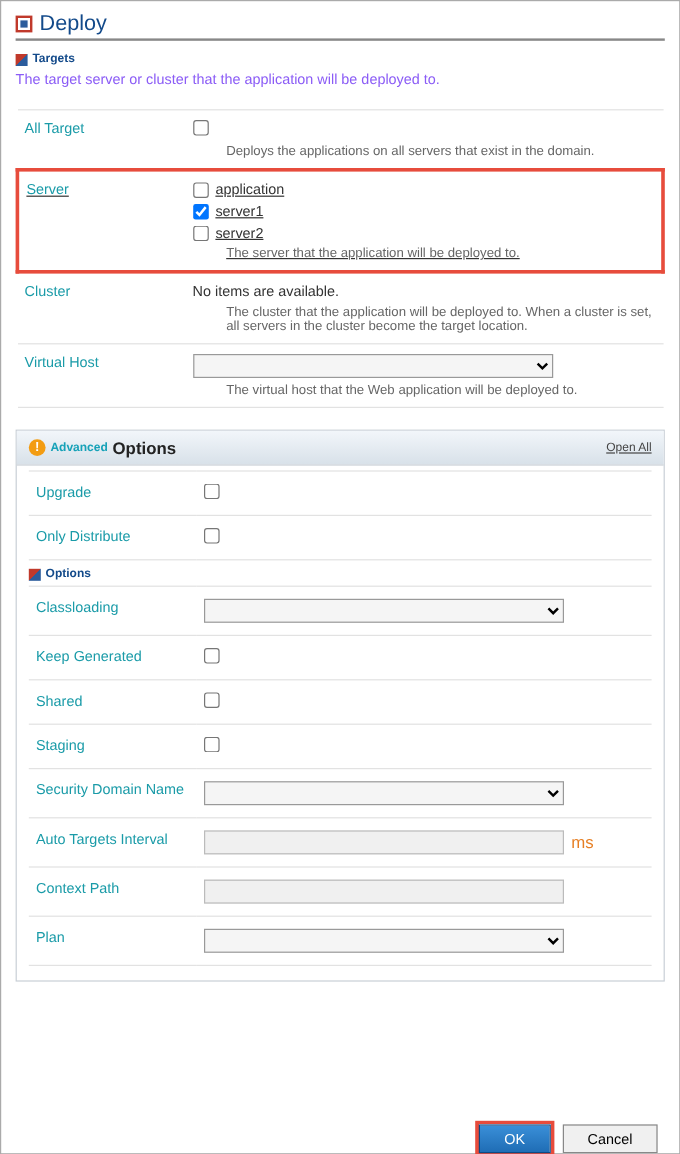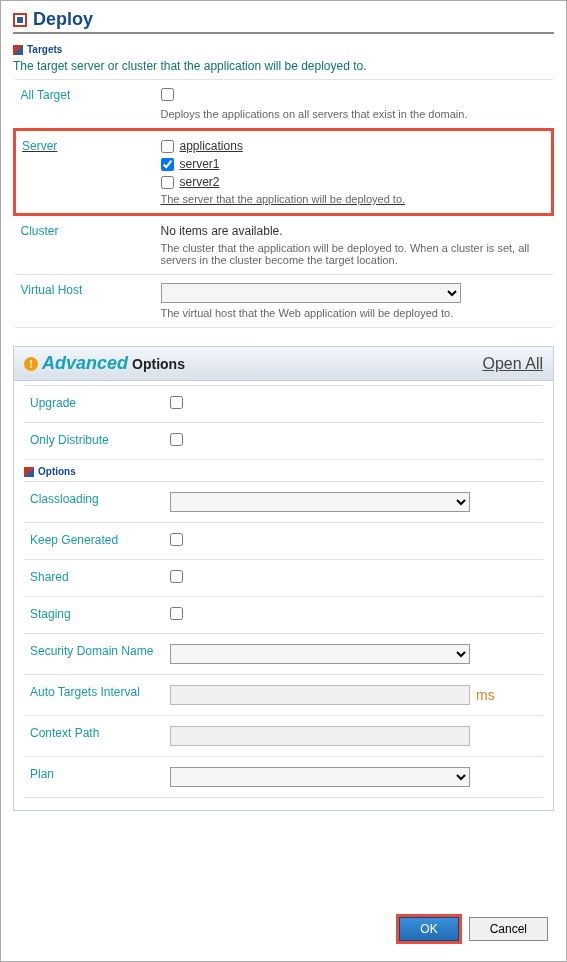--- a/index.html
+++ b/index.html
@@ -1,47 +1,47 @@
 <!DOCTYPE html>
 <html><head>
 <meta charset="utf-8">
 <style>
 * { box-sizing: border-box; margin: 0; padding: 0; }
 body { font-family: Arial, sans-serif; font-size: 12px; color: #333; background: #d8dce0; }
 .dialog { width: 567px; min-height: 962px; background: #fff; border: 1px solid #aaa; padding: 8px 12px 12px 12px; position: relative; }
 .dlg-header { display: flex; align-items: center; gap: 6px; border-bottom: 2px solid #888; padding-bottom: 2px; margin-bottom: 10px; }
 .dlg-header .icon { width: 14px; height: 14px; border: 2px solid #c0392b; display: inline-flex; align-items: center; justify-content: center; }
 .dlg-header .icon::before { content: ""; width: 6px; height: 6px; background: #2b5c9c; }
-.dlg-title { font-size: 18px; font-weight: bold; color: #134a8a; }
+.dlg-title { font-size: 18px; font-weight: normal; color: #134a8a; }
 .section-title { display: flex; align-items: center; gap: 4px; font-size: 10px; font-weight: bold; color: #134a8a; margin: 6px 0 4px 0; }
 .section-title .mini-icon { width: 10px; height: 10px; background: linear-gradient(135deg,#c0392b 50%,#2b5c9c 50%); display:inline-block; }
-.desc { color: #0f766e; margin-bottom: 6px; }
+.desc { color: #8b5cf6; margin-bottom: 18px; }
 .form-table { width: 100%; border-collapse: collapse; }
 .form-table td { border-top: 1px solid #e2e2e2; padding: 8px 6px; vertical-align: top; }
 .form-table tr:last-child td { border-bottom: 1px solid #e2e2e2; }
 .label-cell { width: 140px; color: #1a9ba8; font-weight: 500; }
-.help { color: #666; font-size: 11px; margin-top: 4px; }
+.help { color: #666; font-size: 11px; margin-top: 4px; margin-left: 28px; }
 .chk-row { display: flex; align-items: center; gap: 6px; margin-bottom: 4px; }
 input[type=checkbox] { width: 13px; height: 13px; }
 select { width: 100%; max-width: 300px; background: #f5f5f5; border: 1px solid #999; height: 20px; }
 input[type=text] { width: 100%; max-width: 300px; background: #f0f0f0; border: 1px solid #bbb; height: 20px; padding: 0 4px; }
 .highlight-box { border: 3px solid #e74c3c; text-decoration: underline; }
 .highlight-box td { border-top: none; }
 .adv-panel { margin-top: 18px; border: 1px solid #c8cfd6; background: #fff; }
 .adv-header { background: linear-gradient(#f2f6fa,#d8e1e9); padding: 6px 10px; display: flex; align-items: center; justify-content: space-between; border-bottom: 1px solid #c8cfd6; }
 .adv-header-left { display: flex; align-items: center; gap: 4px; }
 .adv-icon { width: 14px; height: 14px; border-radius: 50%; background: #f39c12; color: #fff; font-size: 11px; font-weight: bold; display: inline-flex; align-items: center; justify-content: center; }
-.adv-word { color: #17a2b8; font-style: italic; font-weight: bold; font-size: 18px; }
+.adv-word { color: #17a2b8; font-weight: bold; font-size: 10px; }
 .adv-opts { color: #222; font-weight: bold; font-size: 14px; }
-.open-all { color: #444; text-decoration: underline; font-size: 16px; cursor: pointer; }
+.open-all { color: #444; text-decoration: underline; font-size: 10px; cursor: pointer; }
 .adv-body { padding: 4px 10px 12px 10px; }
 .adv-body .form-table td { padding: 10px 6px; }
 .unit { color: #e67e22; margin-left: 6px; font-size: 14px; }
 .flex-row { display: flex; align-items: center; }
-.btn-bar { position: absolute; bottom: 20px; right: 18px; display: flex; gap: 10px; align-items: flex-end; }
+.btn-bar { position: absolute; bottom: 0; right: 18px; display: flex; gap: 10px; align-items: flex-end; }
 .btn { padding: 4px 20px; font-size: 12px; border: 1px solid #888; background: #f0f0f0; cursor: pointer; }
 .btn-primary { background: linear-gradient(#3a8fd8,#1f6db5); color: #fff; border: 1px solid #0d4a85; box-shadow: 0 0 0 3px #e74c3c; }
 </style>
 </head>
 <body>
 
 <div class="dialog">
 
   <div class="dlg-header">
     <span class="icon"></span>
@@ -61,21 +61,21 @@
       <td>
         <input type="checkbox" style="">
         <div class="help">Deploys the applications on all servers that exist in the domain.</div>
       </td>
     </tr>
     <tr class="highlight-box">
       <td class="label-cell">Server</td>
       <td>
         <div class="chk-row">
           <input type="checkbox" style="">
-          <span>applications</span>
+          <span>application</span>
         </div>
         <div class="chk-row">
           <input type="checkbox" checked="" style="">
           <span>server1</span>
         </div>
         <div class="chk-row">
           <input type="checkbox" style="">
           <span>server2</span>
         </div>
         <div class="help">The server that the application will be deployed to.</div>

